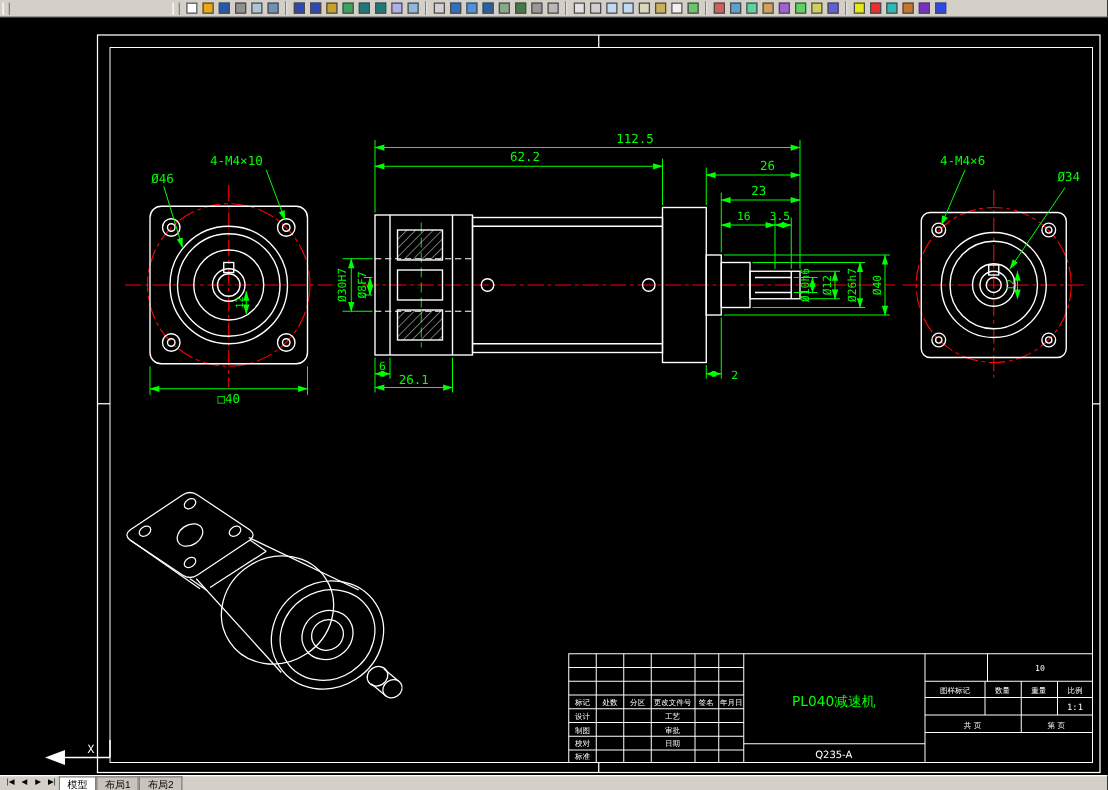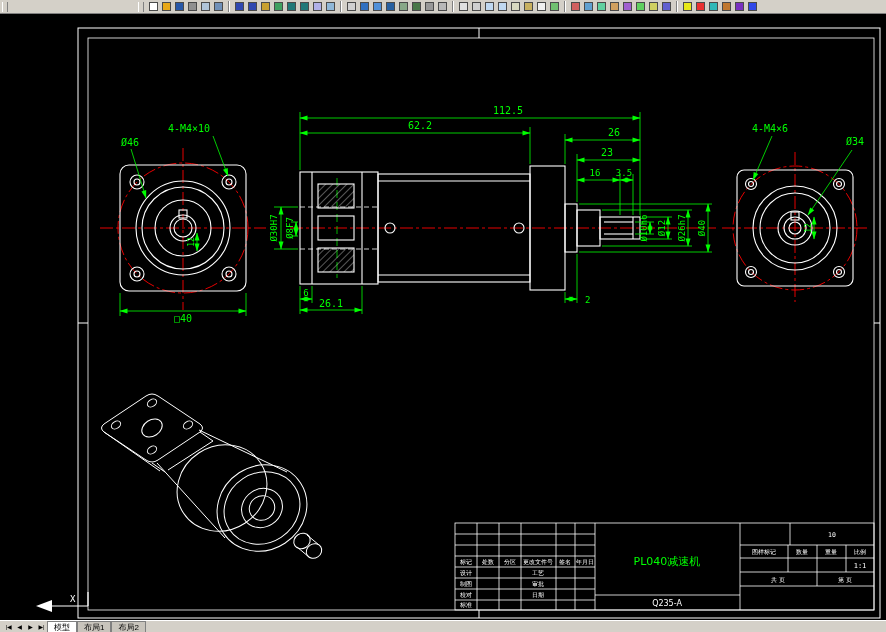--- a/index.html
+++ b/index.html
@@ -15,21 +15,21 @@
   .tb-group{display:flex;align-items:center;}
   .tb-sep{width:1px;height:11px;background:#808080;border-right:1px solid #ffffff;margin:0 3px;}
   .tb-btn{width:13px;height:12px;display:flex;align-items:center;justify-content:center;}
   .tb-chip{width:9px;height:9px;border:1px solid #4a4a4a;box-sizing:border-box;}
   
   .canvas-wrap{height:606px;flex:none;position:relative;background:#000;}
   svg text{font-family:"DejaVu Sans Mono","Liberation Mono",monospace;}
   svg text.cjk{font-family:"DejaVu Sans","Liberation Sans",sans-serif;}
   
   .statusbar{height:12px;background:#d4d0c8;border-top:1px solid #ffffff;display:flex;
-             align-items:center;font-size:8px;padding-left:3px;flex:none;color:#000;}
+             align-items:flex-start;font-size:8px;padding-left:3px;flex:none;color:#000;}
   .nav-btn{width:11px;height:11px;font-size:6px;line-height:11px;text-align:center;color:#000;}
   .tab{padding:0 6px;height:11px;line-height:11px;border:1px solid #808080;border-bottom:none;
        background:#c8c4bc;font-size:8px;white-space:nowrap;}
   .tab.active{background:#ffffff;}
 </style>
 </head>
 <body>
 
 <div class="app">
 

